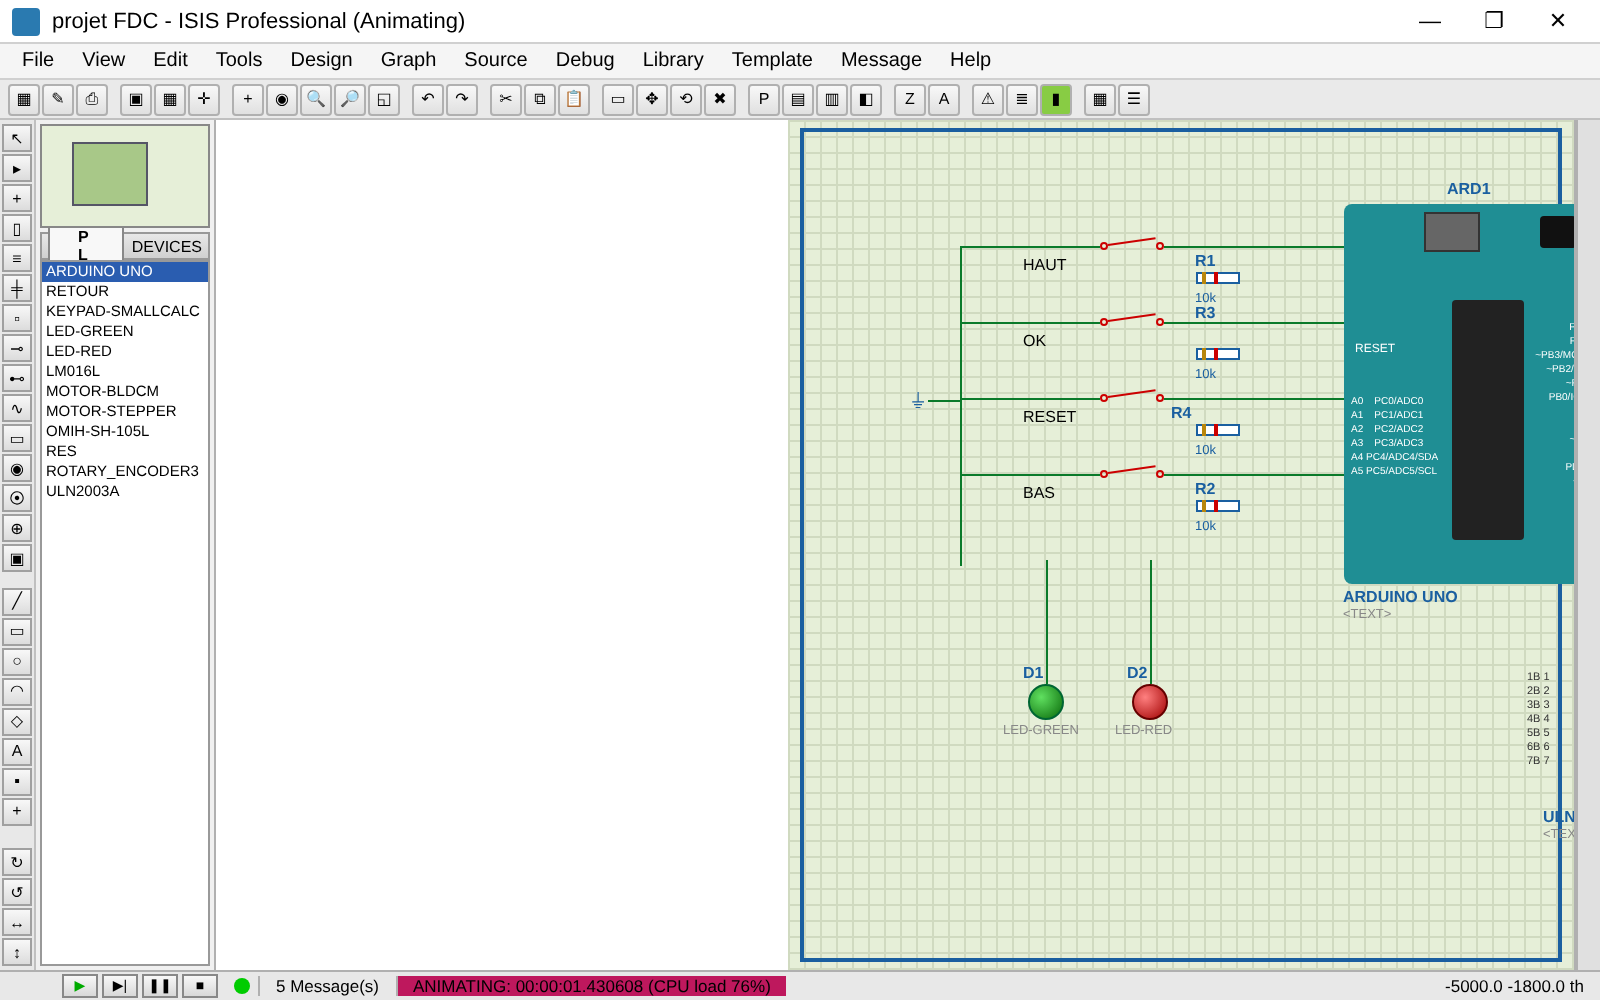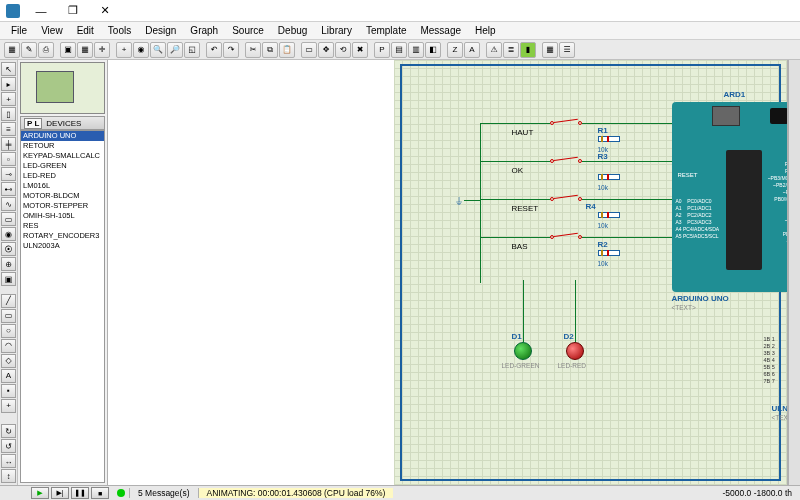--- a/index.html
+++ b/index.html
@@ -15,21 +15,21 @@
 .toolbar .tbtn { width: 16px; height: 16px; background: linear-gradient(#f8f8f8,#e0e0e0); border: 1px solid #b0b0b0; border-radius: 2px; font-size: 8px; display: flex; align-items: center; justify-content: center; }
 .toolbar .sep { width: 4px; }
 .workspace { display: flex; height: 425px; }
 .leftcol { width: 90px; background: #f0f0f0; border-right: 1px solid #b0b0b0; display: flex; flex-direction: column; }
 .toolpal { width: 18px; background: #e8e8e8; border-right: 1px solid #c0c0c0; display: flex; flex-direction: column; gap: 1px; padding: 2px 1px; }
 .toolpal .t { width: 15px; height: 15px; background: linear-gradient(#f8f8f8,#dcdcdc); border: 1px solid #a0a0a0; font-size: 8px; display: flex; align-items: center; justify-content: center; }
 .leftmain { display: flex; flex: 1; }
 .preview { height: 52px; background: #e6efd8; border: 1px solid #888; margin: 2px; position: relative; }
 .preview .mini { position: absolute; left: 15px; top: 8px; width: 38px; height: 32px; background: #a8c888; border: 1px solid #556; }
 .devhdr { height: 14px; background: linear-gradient(#e8e8e8,#d0d0d0); border: 1px solid #999; margin: 0 2px; font-size: 8px; display: flex; align-items: center; padding: 0 3px; gap: 4px; }
-.devhdr .pl { font-weight: bold; border: 1px solid #888; padding: 0 2px; background: #f8f8f8; }
+.devhdr .pl { font-weight: bold; border: 1px solid #888; padding: 0 14px; background: #f8f8f8; }
 .devlist { flex: 1; margin: 0 2px 2px 2px; background: #fff; border: 1px solid #999; overflow: hidden; font-size: 7.5px; line-height: 10px; }
 .devlist div { padding: 0 2px; white-space: nowrap; }
 .devlist .sel { background: #2a5db0; color: #fff; }
 .canvas { flex: 1; background: #e6efd8; position: relative; overflow: hidden; border-right: 1px solid #b0b0b0; }
 .canvas .grid { position: absolute; inset: 0;
   background-image: linear-gradient(#d0dac0 1px, transparent 1px), linear-gradient(90deg, #d0dac0 1px, transparent 1px);
   background-size: 8px 8px; }
 .canvas .frame { position: absolute; left: 6px; top: 4px; right: 6px; bottom: 4px; border: 2px solid #1a5fa0; }
 .lbl { position: absolute; font-size: 8px; color: #1a5fa0; font-weight: bold; }
 .small { font-size: 6.5px; font-weight: normal; }
@@ -67,20 +67,21 @@
 .simctrl .play { color: #0a0; }
 .statusbar .msg { padding: 0 8px; border-left: 1px solid #b0b0b0; }
 .statusbar .dot { width: 8px; height: 8px; border-radius: 50%; background: #0c0; margin: 0 4px; }
 .statusbar .coords { margin-left: auto; padding: 0 8px; }
 </style>
 </head>
 <body>
 
 <div class="titlebar">
   <div class="icon"></div>
+  <div class="title">projet FDC - ISIS Professional (Animating)</div>
   <div class="btns">
     <div>—</div>
     <div>❐</div>
     <div class="close">✕</div>
   </div>
 </div>
 
 <div class="menubar">
   <span>File</span>
   <span>View</span>
@@ -324,15 +325,15 @@
 
 <div class="statusbar">
   <div class="simctrl">
     <div class="b play">▶</div>
     <div class="b">▶|</div>
     <div class="b">❚❚</div>
     <div class="b">■</div>
   </div>
   <div class="dot"></div>
   <div class="msg">5 Message(s)</div>
-  <div class="msg" style="background:#fef9c3">ANIMATING: 00:00:01.430608 (CPU load 76%)</div>
+  <div class="msg" style="background:#be185d">ANIMATING: 00:00:01.430608 (CPU load 76%)</div>
   <div class="coords">-5000.0   -1800.0    th</div>
 </div>
 
 </body></html>

